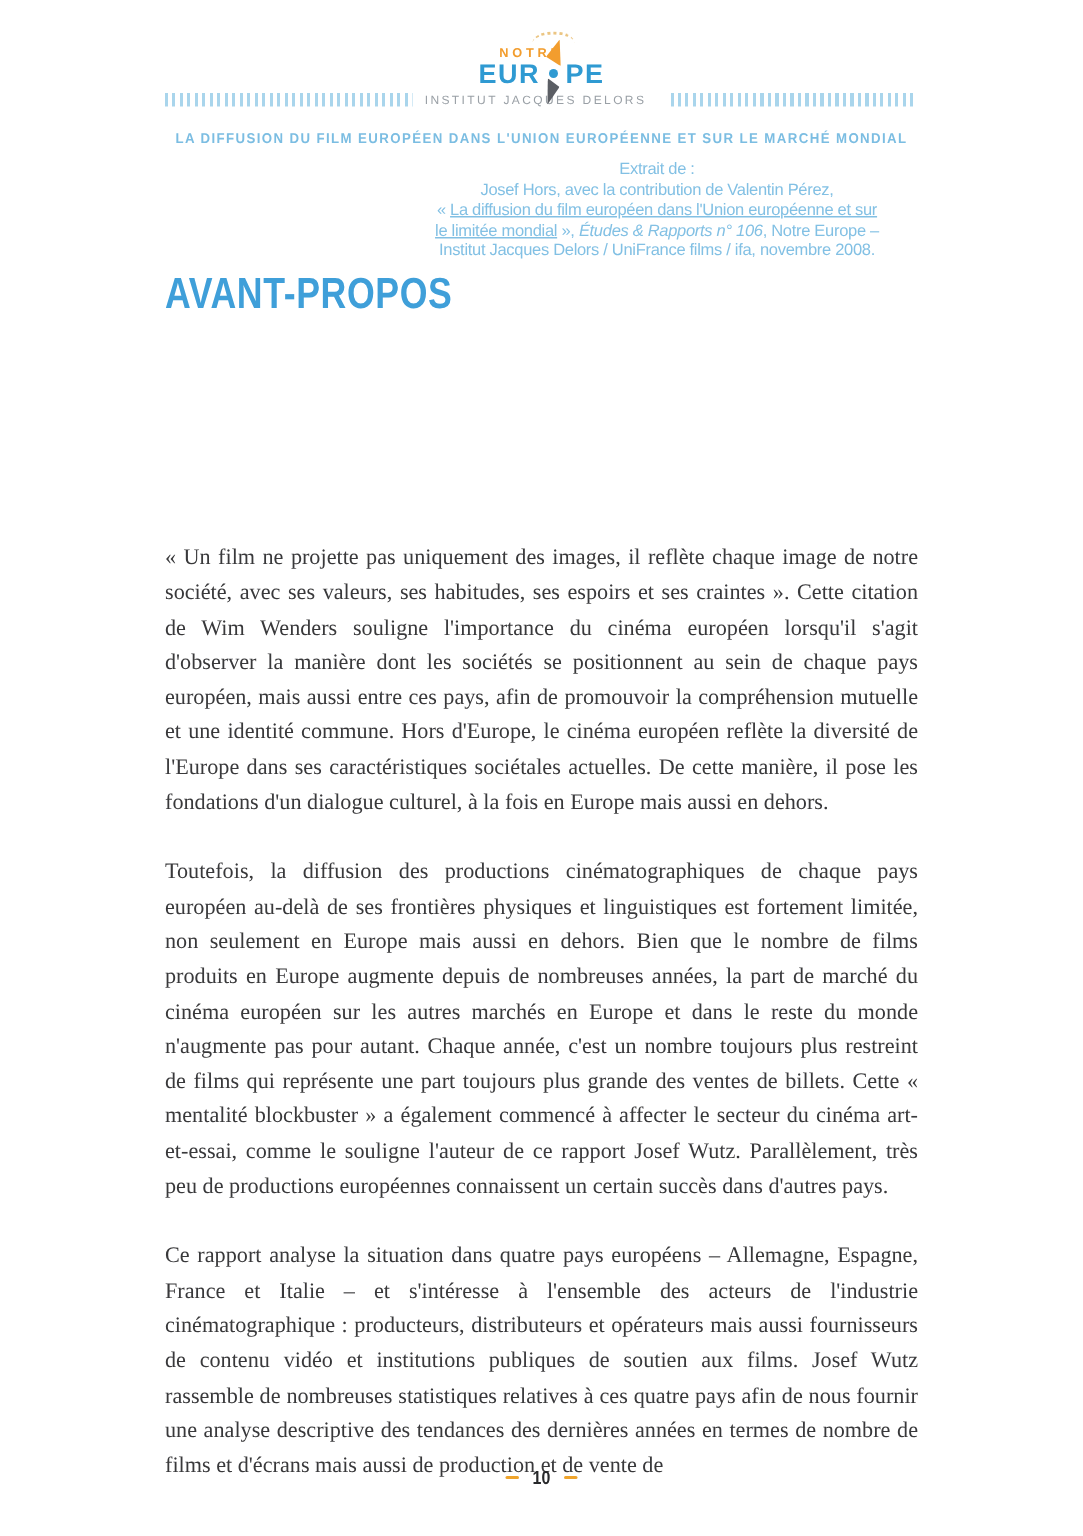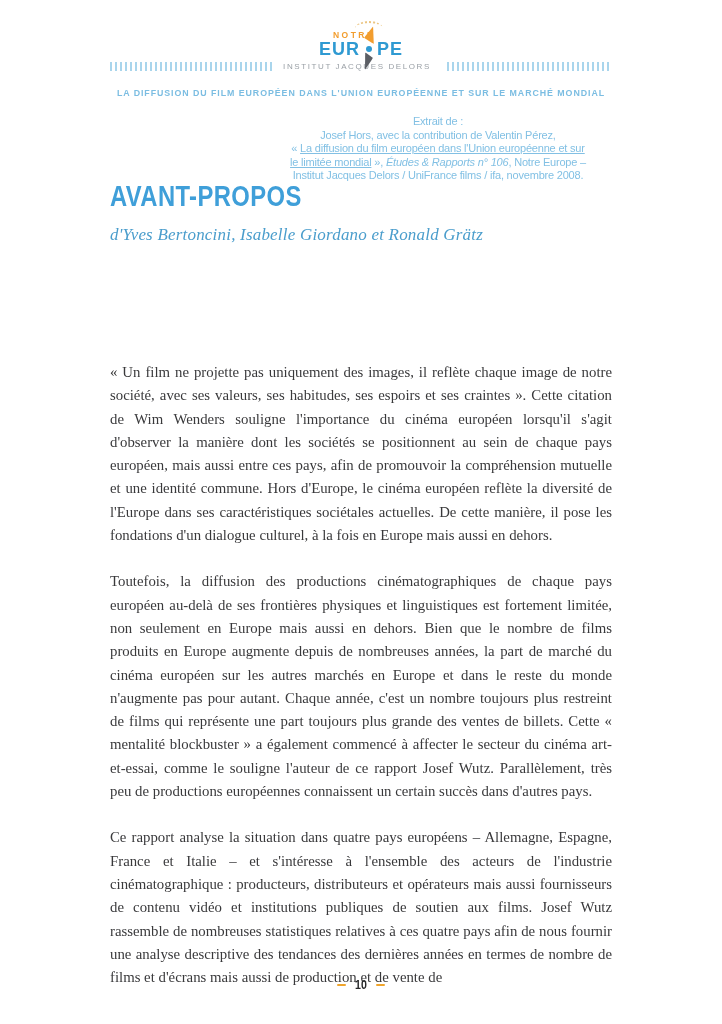--- a/index.html
+++ b/index.html
@@ -36,21 +36,21 @@
   .running-title{
     position:absolute;top:87px;left:0;right:0;text-align:center;white-space:nowrap;
     font-family:"Liberation Sans",sans-serif;font-weight:700;font-size:9.5px;
     letter-spacing:1px;color:#7bbde2;transform:scaleX(.93);transform-origin:center top;
   }
 
   
   .extrait{
     position:absolute;top:107px;right:108px;width:352px;text-align:center;
     font-family:"Liberation Sans",sans-serif;font-size:11px;line-height:13.5px;
-    color:#82c0e4;letter-spacing:-.2px;margin-top:8px;
+    color:#82c0e4;letter-spacing:-.2px;
   }
   .extrait .link{color:inherit;text-decoration:underline;cursor:pointer;}
   .extrait em{font-style:italic;}
 
   
   .heading{
     position:absolute;top:180px;left:110px;margin:0;white-space:nowrap;
     font-family:"Liberation Sans",sans-serif;font-weight:700;font-size:29px;
     color:#3f9fd9;transform:scaleX(.82);transform-origin:left top;letter-spacing:.5px;
   }
@@ -100,21 +100,20 @@
   <div class="extrait">
     <div>Extrait de :</div>
     <div>Josef Hors, avec la contribution de Valentin Pérez,</div>
     <div><span>« </span><span class="link">La diffusion du film européen dans l'Union européenne et sur</span></div>
     <div><span class="link">le limitée mondial</span><span> », </span><em>Études &amp; Rapports n° 106</em><span>, Notre Europe –</span></div>
     <div>Institut Jacques Delors / UniFrance films / ifa, novembre 2008.</div>
   </div>
 
   <h1 class="heading">AVANT-PROPOS</h1>
 
-  <div class="byline">d'Yves Bertoncini, Isabelle Giordano et Ronald Grätz</div>
 
   <main class="body-text">
     <p>« Un film ne projette pas uniquement des images, il reflète chaque image de notre société, avec ses valeurs, ses habitudes, ses espoirs et ses craintes ». Cette citation de Wim Wenders souligne l'importance du cinéma européen lorsqu'il s'agit d'observer la manière dont les sociétés se positionnent au sein de chaque pays européen, mais aussi entre ces pays, afin de promouvoir la compréhension mutuelle et une identité commune. Hors d'Europe, le cinéma européen reflète la diversité de l'Europe dans ses caractéristiques sociétales actuelles. De cette manière, il pose les fondations d'un dialogue culturel, à la fois en Europe mais aussi en dehors.</p>
     <p>Toutefois, la diffusion des productions cinématographiques de chaque pays européen au-delà de ses frontières physiques et linguistiques est fortement limitée, non seulement en Europe mais aussi en dehors. Bien que le nombre de films produits en Europe augmente depuis de nombreuses années, la part de marché du cinéma européen sur les autres marchés en Europe et dans le reste du monde n'augmente pas pour autant. Chaque année, c'est un nombre toujours plus restreint de films qui représente une part toujours plus grande des ventes de billets. Cette « mentalité blockbuster » a également commencé à affecter le secteur du cinéma art-et-essai, comme le souligne l'auteur de ce rapport Josef Wutz. Parallèlement, très peu de productions européennes connaissent un certain succès dans d'autres pays.</p>
     <p>Ce rapport analyse la situation dans quatre pays européens – Allemagne, Espagne, France et Italie – et s'intéresse à l'ensemble des acteurs de l'industrie cinématographique : producteurs, distributeurs et opérateurs mais aussi fournisseurs de contenu vidéo et institutions publiques de soutien aux films. Josef Wutz rassemble de nombreuses statistiques relatives à ces quatre pays afin de nous fournir une analyse descriptive des tendances des dernières années en termes de nombre de films et d'écrans mais aussi de production et de vente de</p>
   </main>
 
   <footer class="pagefoot">
     <span class="dash"></span>
     <span class="pagenum">10</span>

